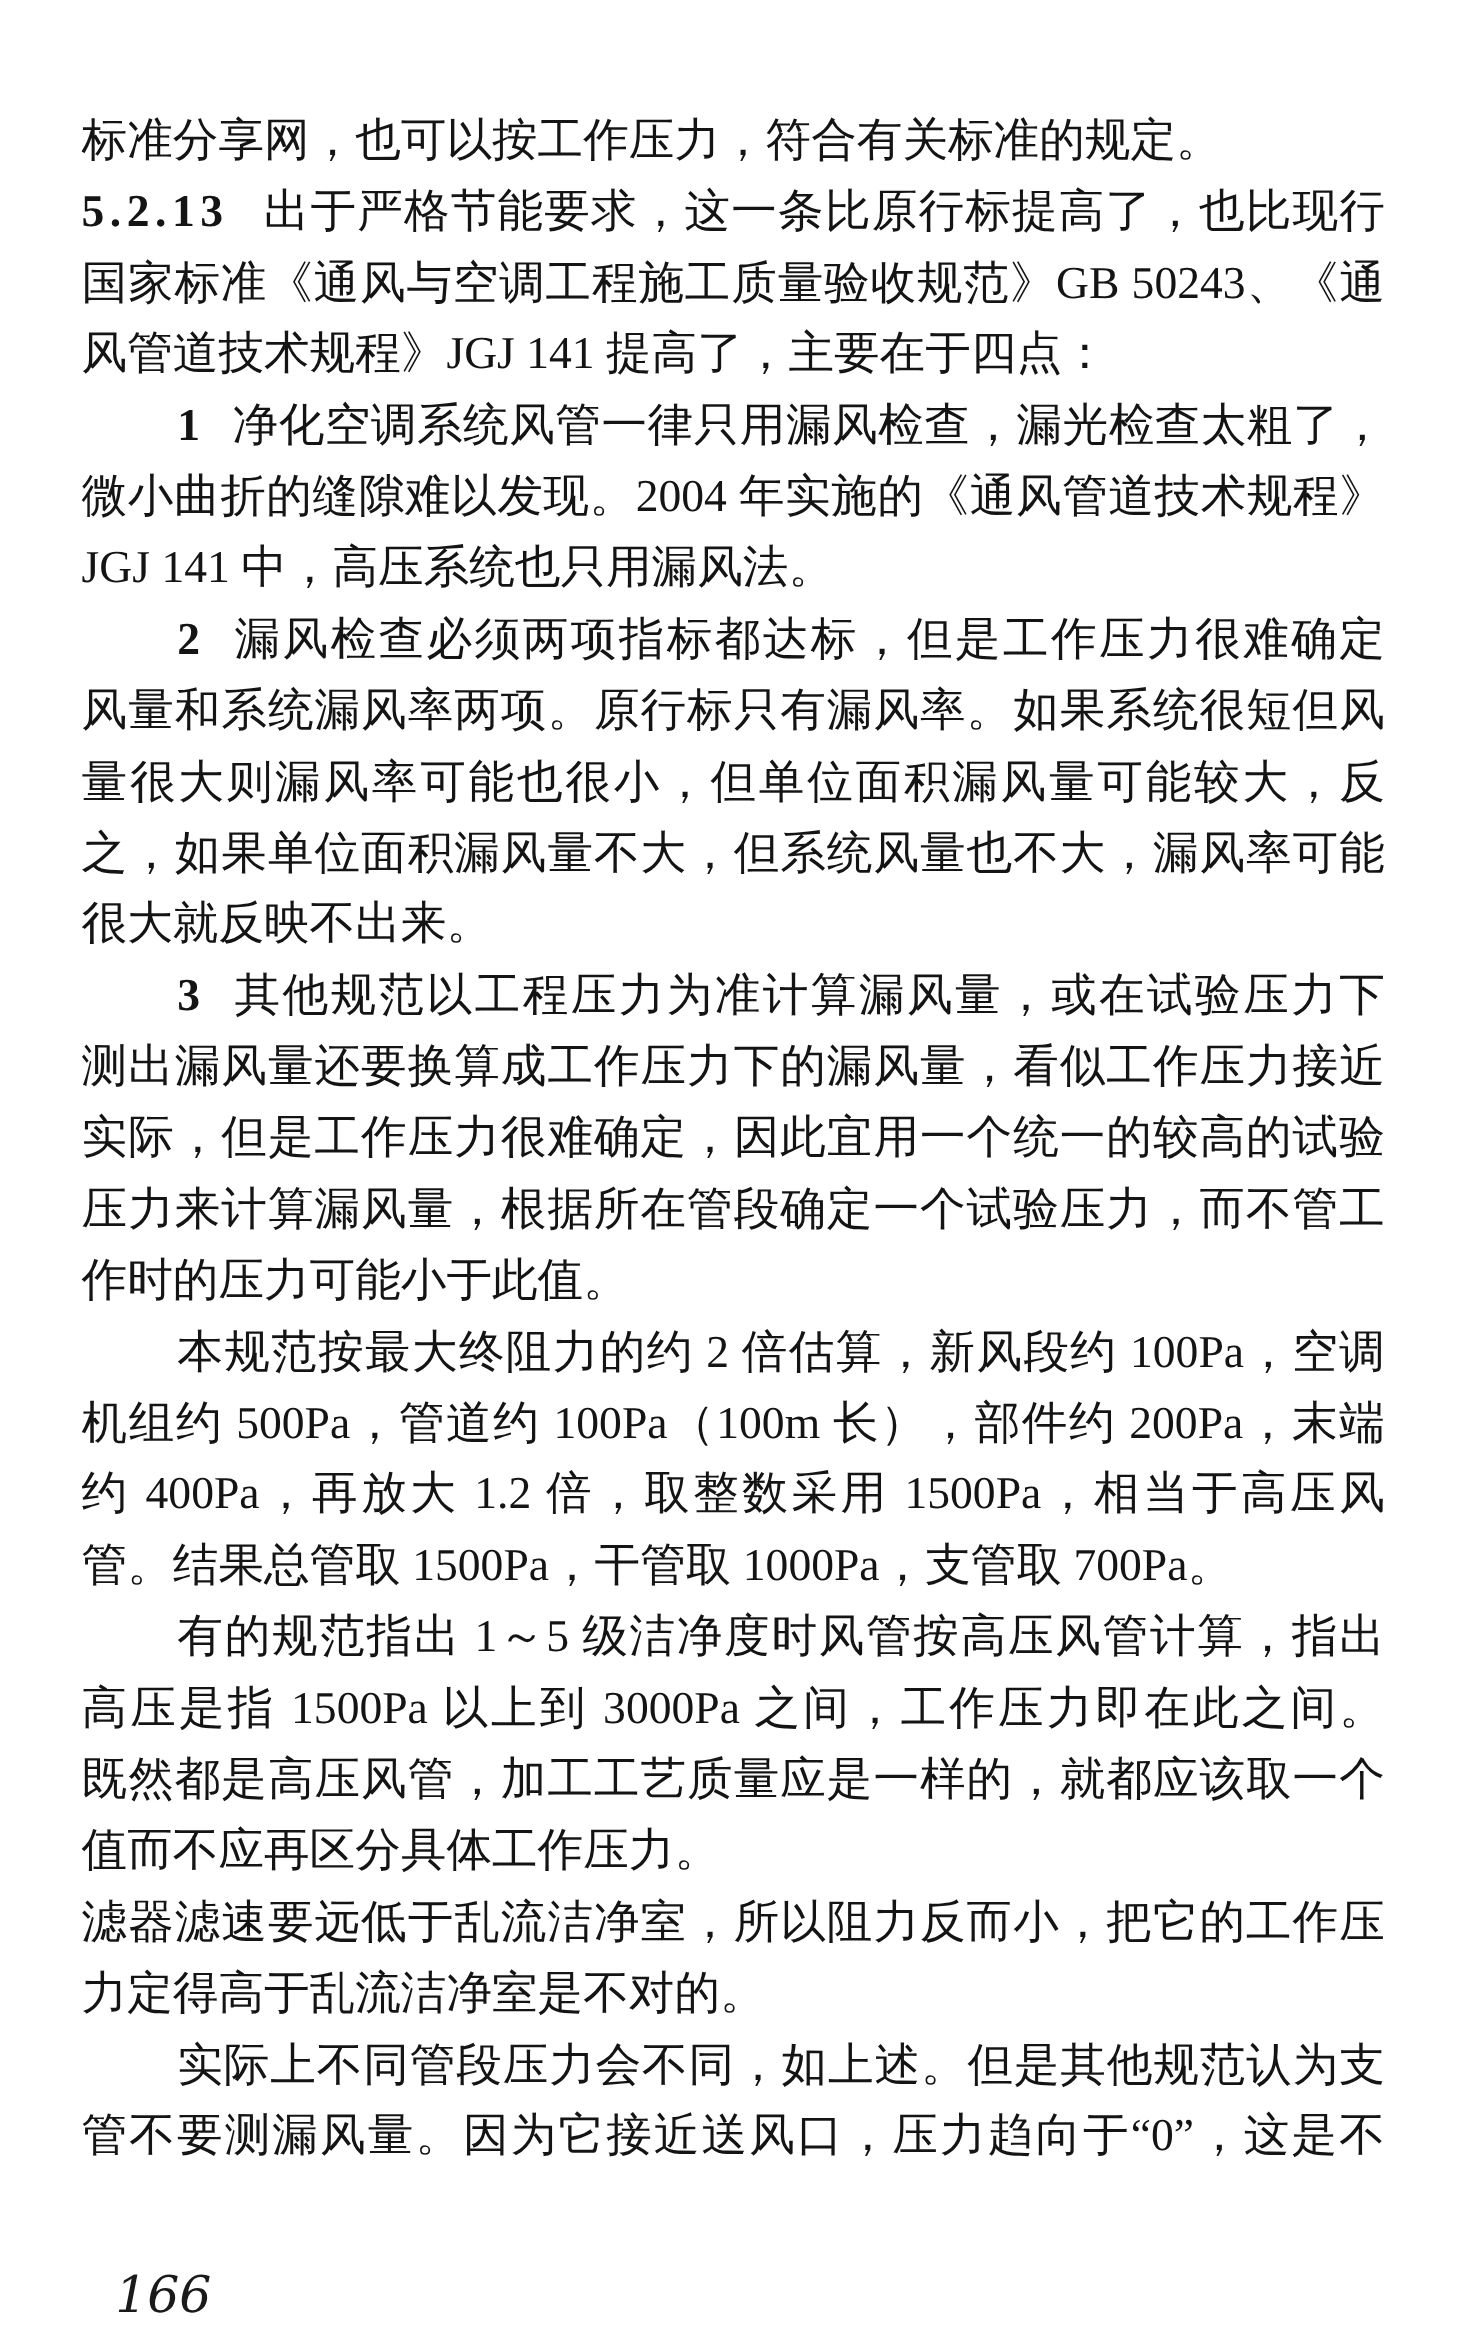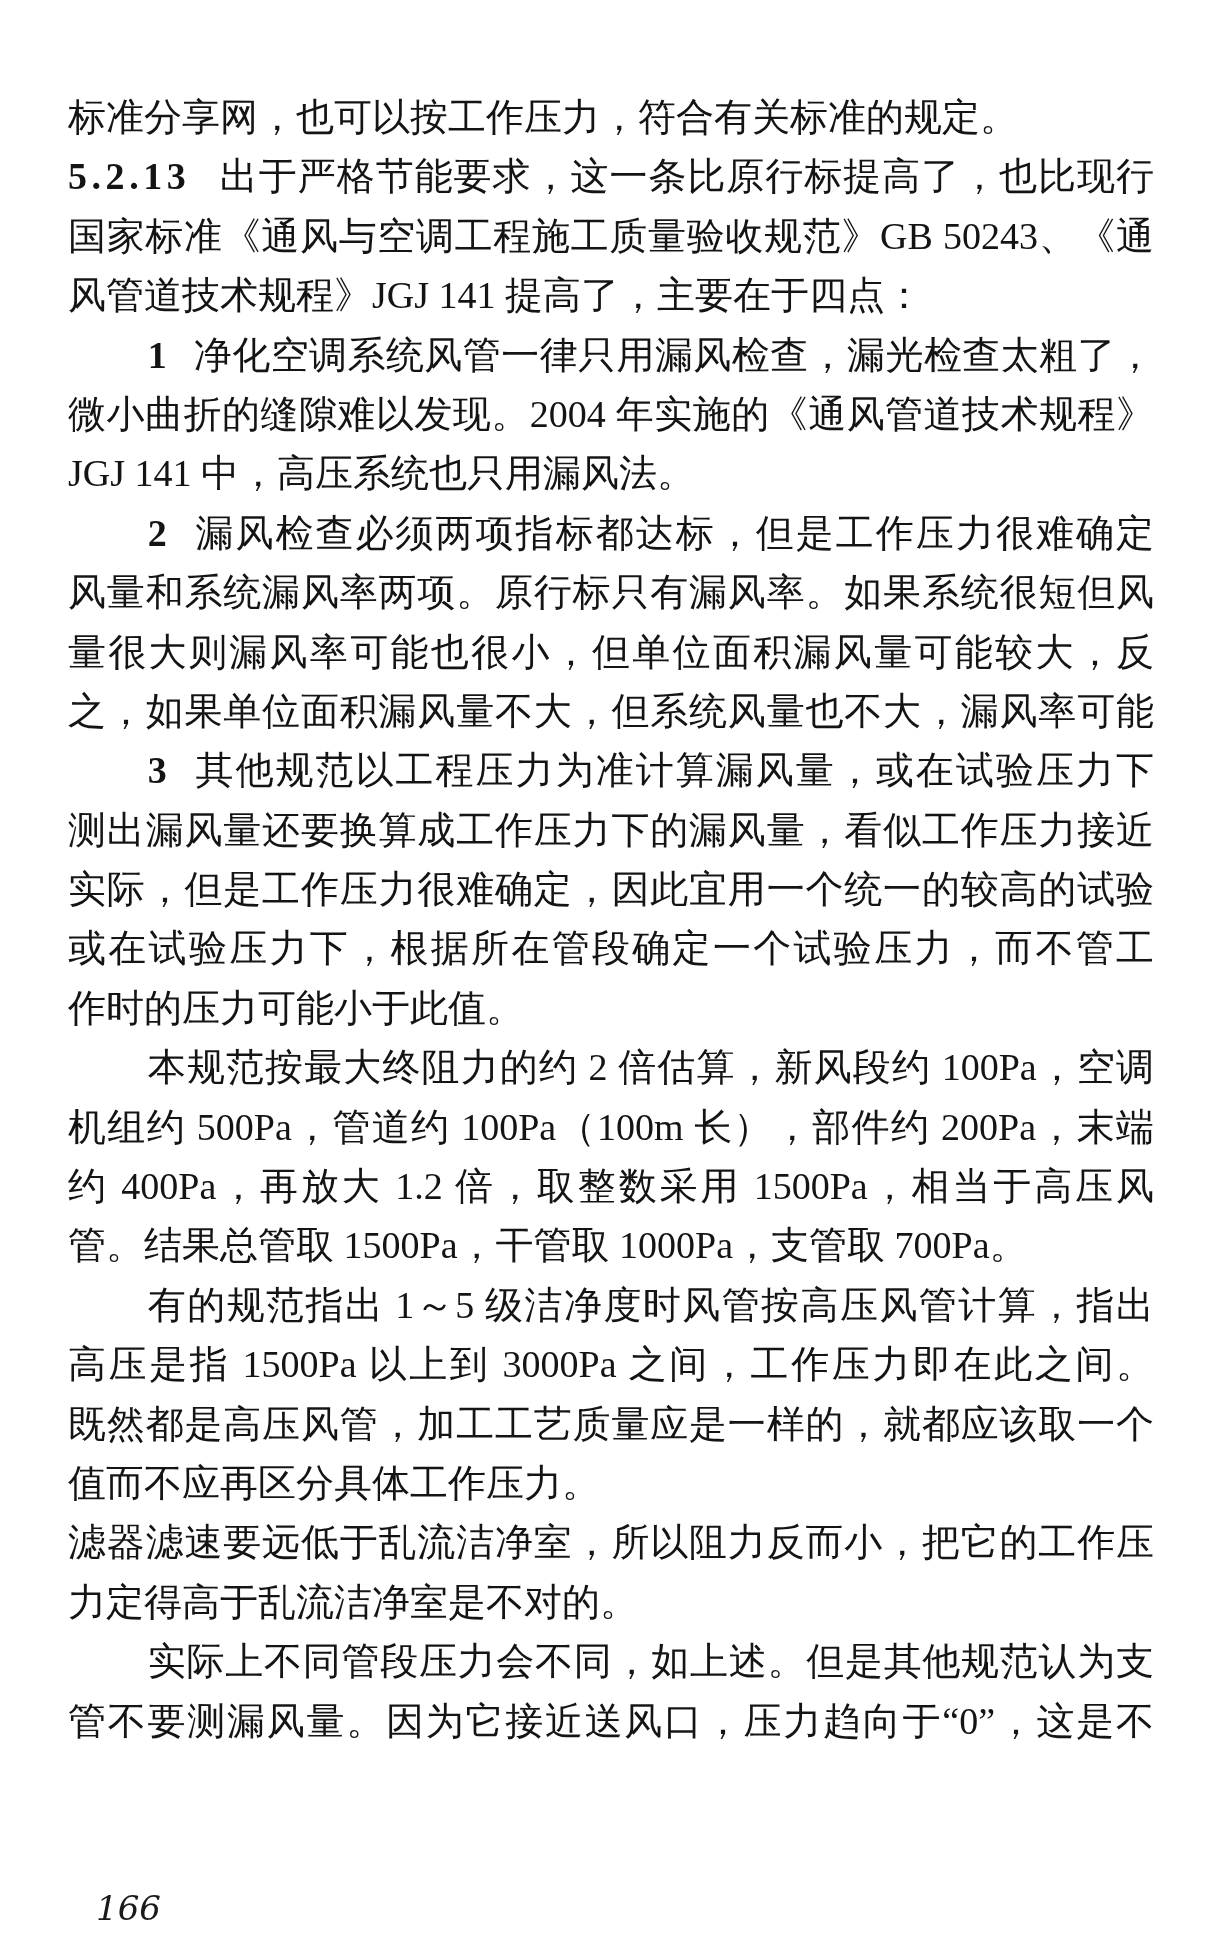--- a/index.html
+++ b/index.html
@@ -41,21 +41,21 @@
     margin-right: 0.7em;
   }
   .num.sec {
     letter-spacing: 0.12em;
     margin-right: 0.75em;
   }
   .page-number {
     position: absolute;
     left: 96px;
     top: 1888px;
-    font-size: 34px;
+    font-size: 42px;
     font-style: italic;
     font-family: "DejaVu Serif", "Liberation Serif", serif;
     color: #1a1a1a;
   }
   .watermark {
     position: absolute;
     left: 50%;
     top: 1970px;
     transform: translateX(-50%);
     font-size: 20px;
@@ -74,24 +74,25 @@
       <div class="line"><b class="num sec">5.2.13</b><span>出于严格节能要求，这一条比原行标提高了，也比现行</span></div>
       <div class="line"><span>国家标准《通风与空调工程施工质量验收规范》GB 50243、《通</span></div>
       <div class="line last"><span>风管道技术规程》JGJ 141 提高了，主要在于四点：</span></div>
       <div class="line" style="text-indent: 2.1em;"><b class="num">1</b><span>净化空调系统风管一律只用漏风检查，漏光检查太粗了，</span></div>
       <div class="line"><span>微小曲折的缝隙难以发现。2004 年实施的《通风管道技术规程》</span></div>
       <div class="line last"><span>JGJ 141 中，高压系统也只用漏风法。</span></div>
       <div class="line" style="text-indent: 2.1em;"><b class="num">2</b><span>漏风检查必须两项指标都达标，但是工作压力很难确定</span></div>
       <div class="line"><span>风量和系统漏风率两项。原行标只有漏风率。如果系统很短但风</span></div>
       <div class="line"><span>量很大则漏风率可能也很小，但单位面积漏风量可能较大，反</span></div>
       <div class="line"><span>之，如果单位面积漏风量不大，但系统风量也不大，漏风率可能</span></div>
+      <div class="line last"><span>很大就反映不出来。</span></div>
       <div class="line" style="text-indent: 2.1em;"><b class="num">3</b><span>其他规范以工程压力为准计算漏风量，或在试验压力下</span></div>
       <div class="line"><span>测出漏风量还要换算成工作压力下的漏风量，看似工作压力接近</span></div>
       <div class="line"><span>实际，但是工作压力很难确定，因此宜用一个统一的较高的试验</span></div>
-      <div class="line"><span>或在试验压力下，根据所在管段确定一个试验压力，而不管工</span></div>
+      <div class="line"><span>压力来计算漏风量，根据所在管段确定一个试验压力，而不管工</span></div>
       <div class="line last"><span>作时的压力可能小于此值。</span></div>
       <div class="line" style="text-indent: 2.1em;"><span>本规范按最大终阻力的约 2 倍估算，新风段约 100Pa，空调</span></div>
       <div class="line"><span>机组约 500Pa，管道约 100Pa（100m 长），部件约 200Pa，末端</span></div>
       <div class="line"><span>约 400Pa，再放大 1.2 倍，取整数采用 1500Pa，相当于高压风</span></div>
       <div class="line last"><span>管。结果总管取 1500Pa，干管取 1000Pa，支管取 700Pa。</span></div>
       <div class="line" style="text-indent: 2.1em;"><span>有的规范指出 1～5 级洁净度时风管按高压风管计算，指出</span></div>
       <div class="line"><span>高压是指 1500Pa 以上到 3000Pa 之间，工作压力即在此之间。</span></div>
       <div class="line"><span>既然都是高压风管，加工工艺质量应是一样的，就都应该取一个</span></div>
       <div class="line last"><span>值而不应再区分具体工作压力。</span></div>
       <div class="line"><span>滤器滤速要远低于乱流洁净室，所以阻力反而小，把它的工作压</span></div>

